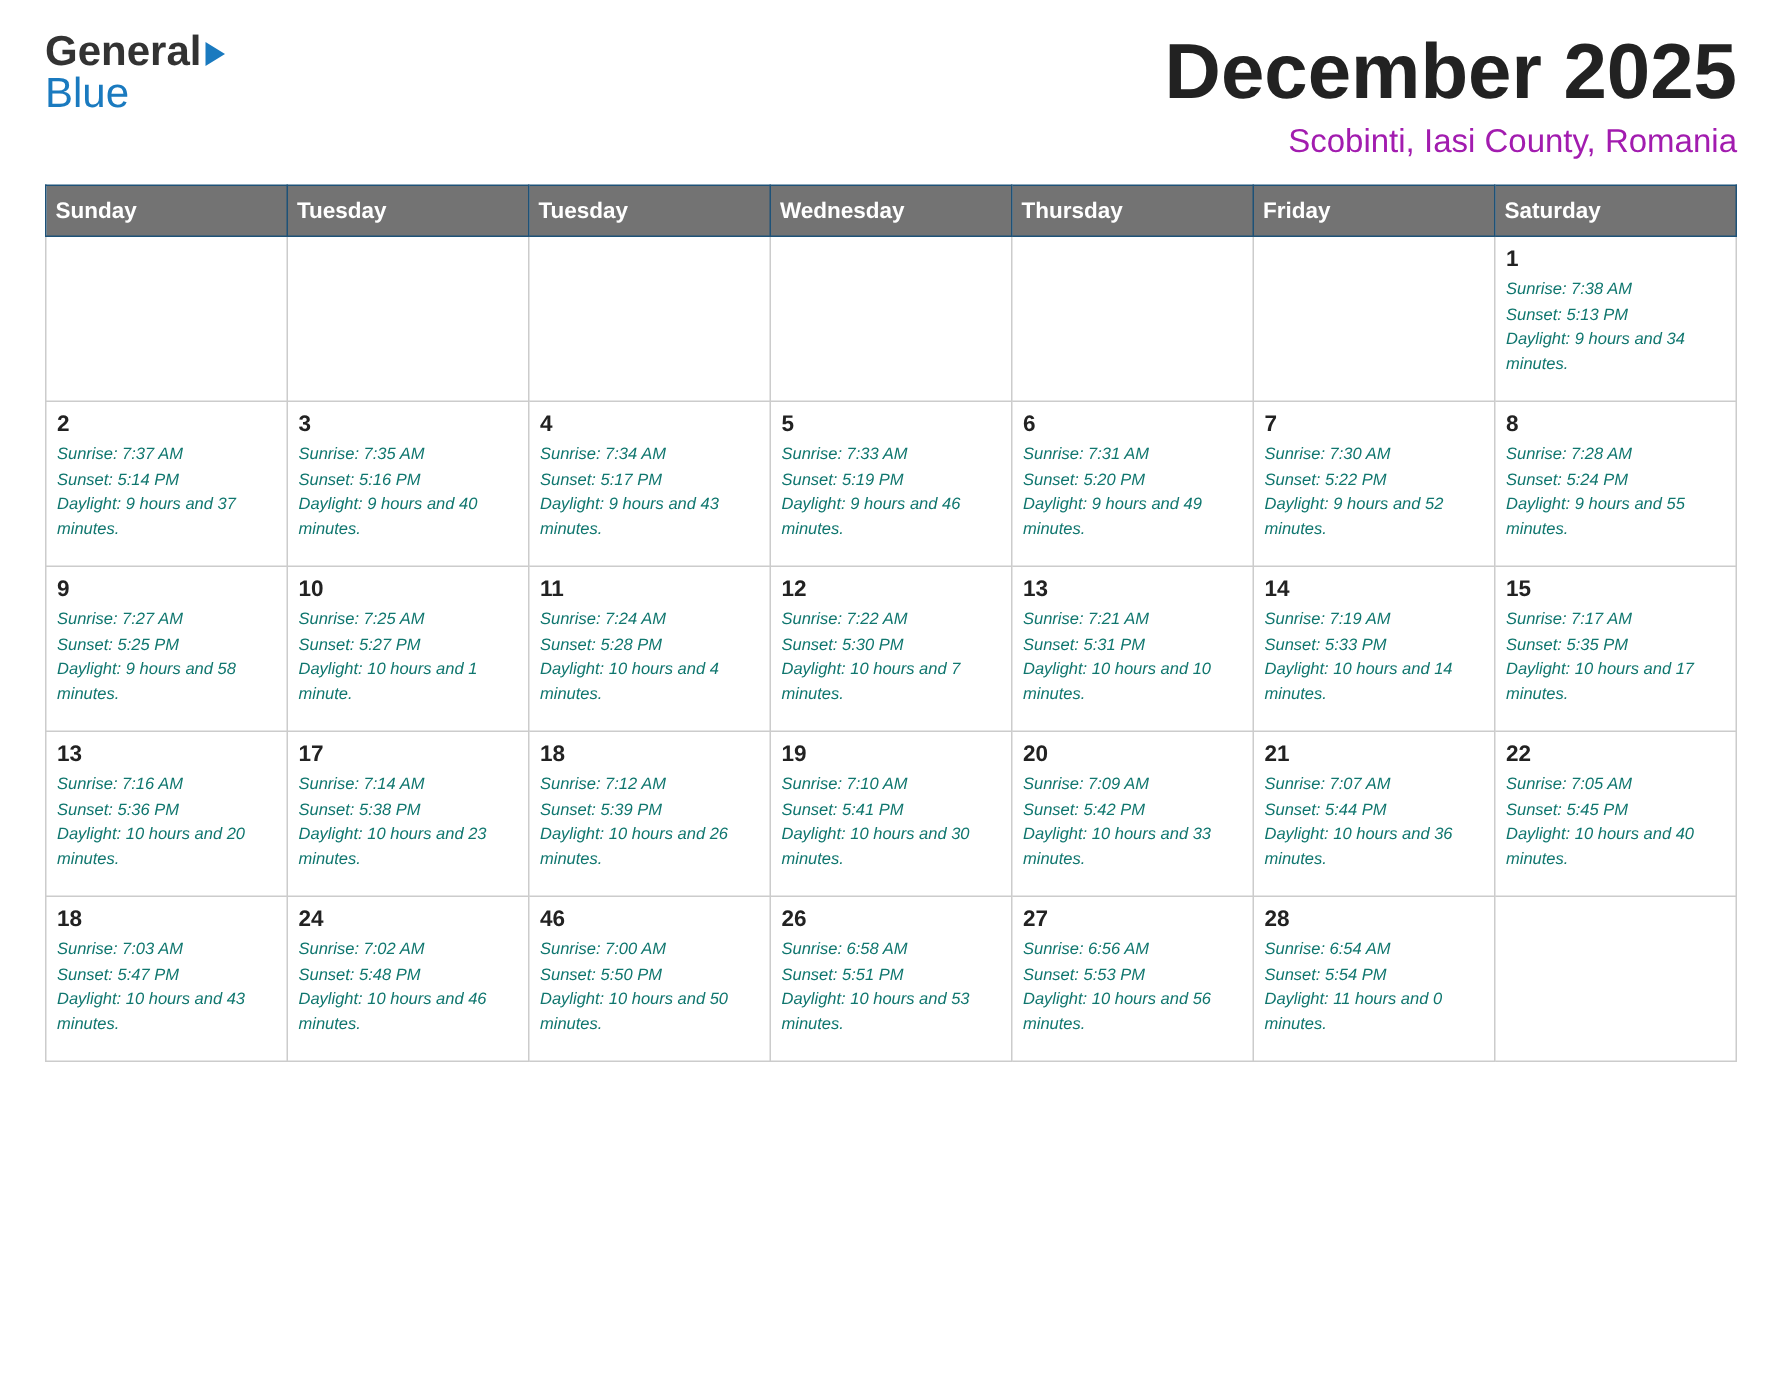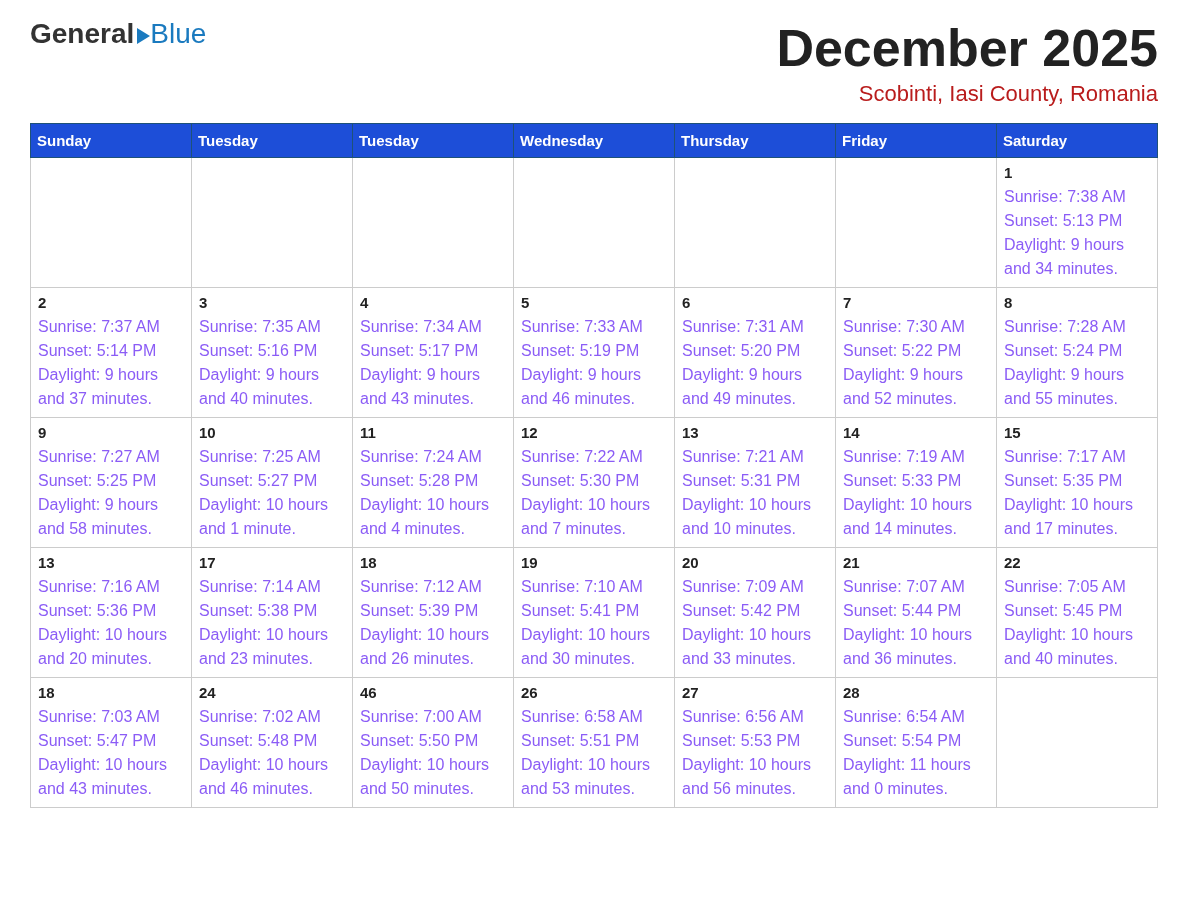--- a/index.html
+++ b/index.html
@@ -11,20 +11,21 @@
       padding: 20px 30px;
     }
     .header {
       display: flex;
       justify-content: space-between;
       align-items: flex-start;
       margin-bottom: 16px;
     }
     .logo {
       display: flex;
+      flex-direction: column;
       align-items: flex-start;
     }
     .logo-general {
       font-size: 28px;
       font-weight: bold;
       color: #333;
       line-height: 1;
     }
     .logo-blue {
       font-size: 28px;
@@ -38,30 +39,30 @@
       text-align: right;
     }
     .title-month {
       font-size: 52px;
       font-weight: bold;
       color: #222;
       line-height: 1.1;
     }
     .title-location {
       font-size: 22px;
-      color: #b91c1c;
+      color: #a21caf;
       margin-top: 4px;
     }
     .calendar {
       width: 100%;
       border-collapse: collapse;
       border: 1px solid #ccc;
     }
     .calendar th {
-      background-color: #1d4ed8;
+      background-color: #737373;
       color: #fff;
       padding: 8px 6px;
       font-size: 15px;
       font-weight: bold;
       text-align: left;
       border: 1px solid #1e5278;
     }
     .calendar td {
       vertical-align: top;
       padding: 6px 7px;
@@ -72,23 +73,24 @@
       color: #333;
     }
     .day-num {
       font-size: 15px;
       font-weight: bold;
       color: #222;
       display: block;
       margin-bottom: 4px;
     }
     .day-info {
-      font-size: 16px;
-      color: #8b5cf6;
+      font-size: 11px;
+      color: #0f766e;
       line-height: 1.5;
+      font-style: italic;
     }
     .empty-cell {
       background: #fff;
     }
     .week-row td {
       height: 110px;
     }
   </style>
 </head>
 <body>

